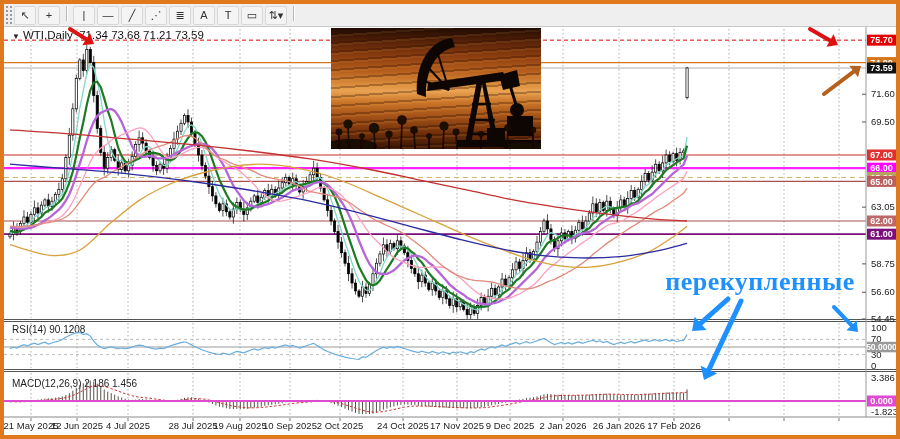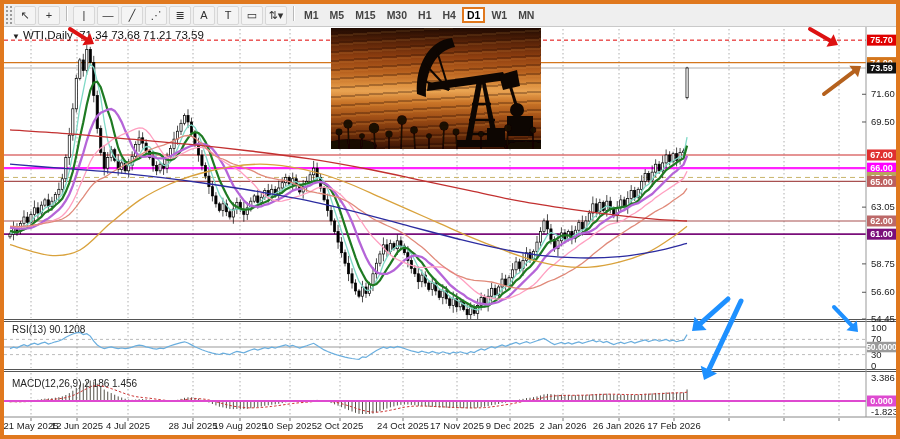--- a/index.html
+++ b/index.html
@@ -51,40 +51,29 @@
         <div class="tool">—</div>
         <div class="tool">╱</div>
         <div class="tool">⋰</div>
         <div class="tool">≣</div>
         <div class="tool">A</div>
         <div class="tool">T</div>
         <div class="tool">▭</div>
         <div class="tool">⇅▾</div>
         <div class="tsep"></div>
       </div>
-    <div id="tfs" style="display: flex;">
-        <div class="tf">M1</div>
-        <div class="tf">M5</div>
-        <div class="tf">M15</div>
-        <div class="tf">M30</div>
-        <div class="tf">H1</div>
-        <div class="tf">H4</div>
-        <div class="tf active">D1</div>
-        <div class="tf">W1</div>
-        <div class="tf">MN</div>
-      </div>
   </div>
 
   <div class="chart-title">
     <span class="dd">▼</span><span>WTI,Daily</span>&nbsp;
     <span>71.34 73.68 71.21 73.59</span>
   </div>
 
   <div class="pane-label rsi-label">
-    <span>RSI(13)</span>&nbsp;<span>90.1208</span>
+    <span>RSI(14)</span>&nbsp;<span>90.1208</span>
   </div>
   <div class="pane-label macd-label">
     <span>MACD(12,26,9)</span>&nbsp;<span>2.186 1.456</span>
   </div>
 
   <svg id="chart-svg" width="900" height="439">
       <defs>
         <clipPath id="clipMain">
           <rect x="4" y="27" width="862" height="292"></rect>
         </clipPath>
@@ -899,15 +888,16 @@
           <circle cx="98" cy="108" r="2.8"></circle>
           <circle cx="113" cy="98" r="4.6"></circle>
         <circle cx="125" cy="104" r="3.4"></circle>
           <circle cx="150" cy="106" r="2.9"></circle>
           <circle cx="177" cy="100" r="3.8"></circle>
         <circle cx="202" cy="102" r="3.2"></circle>
       </g>
     </svg>
   </div>
 
+  <div class="annotation" style="color: rgb(30, 144, 255);">перекупленные</div>
 
   <div class="frame"></div>
 </div>
 
 </body></html>

